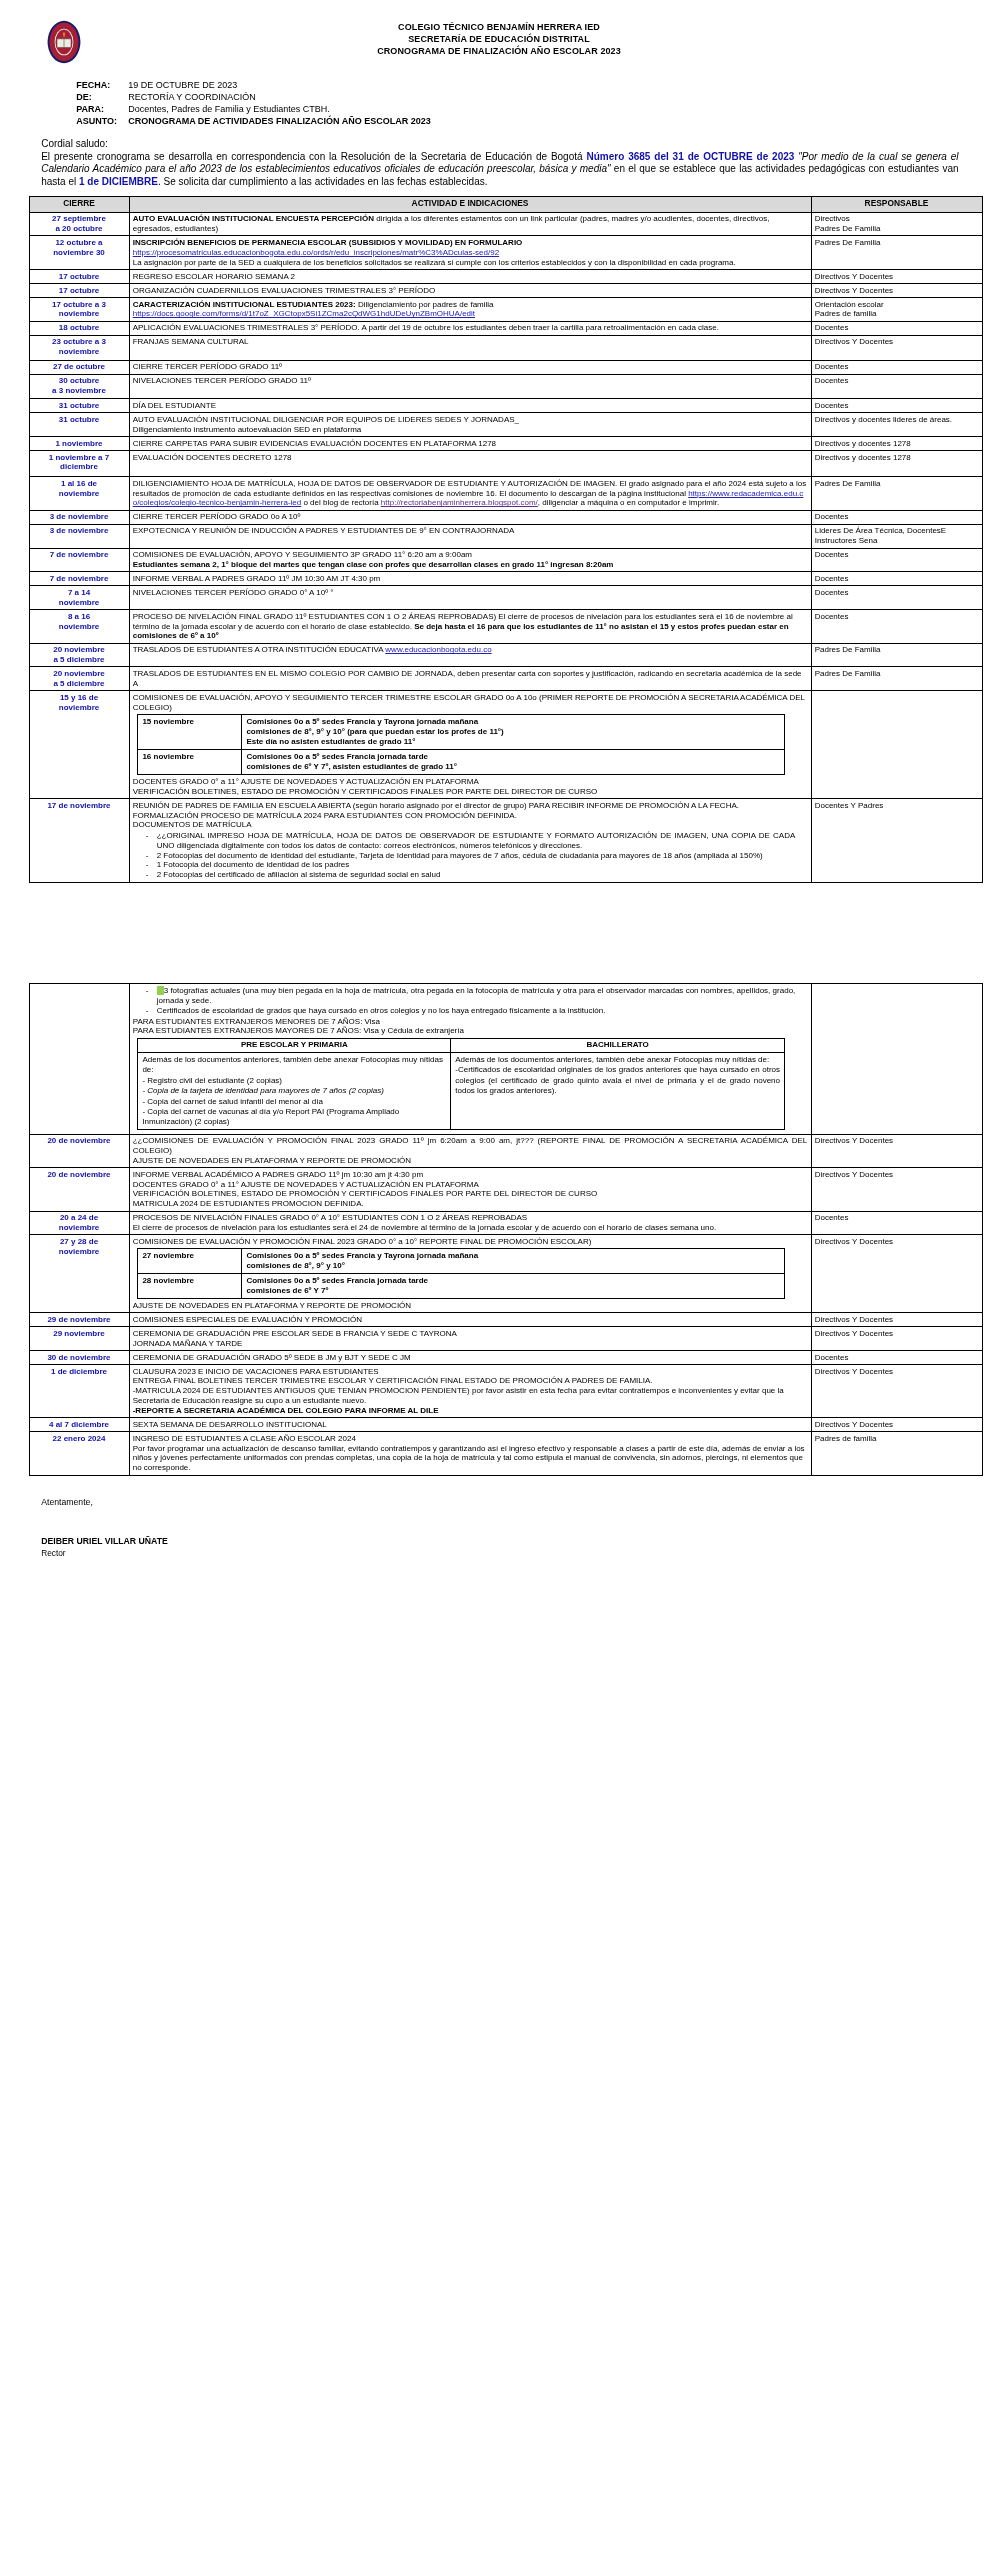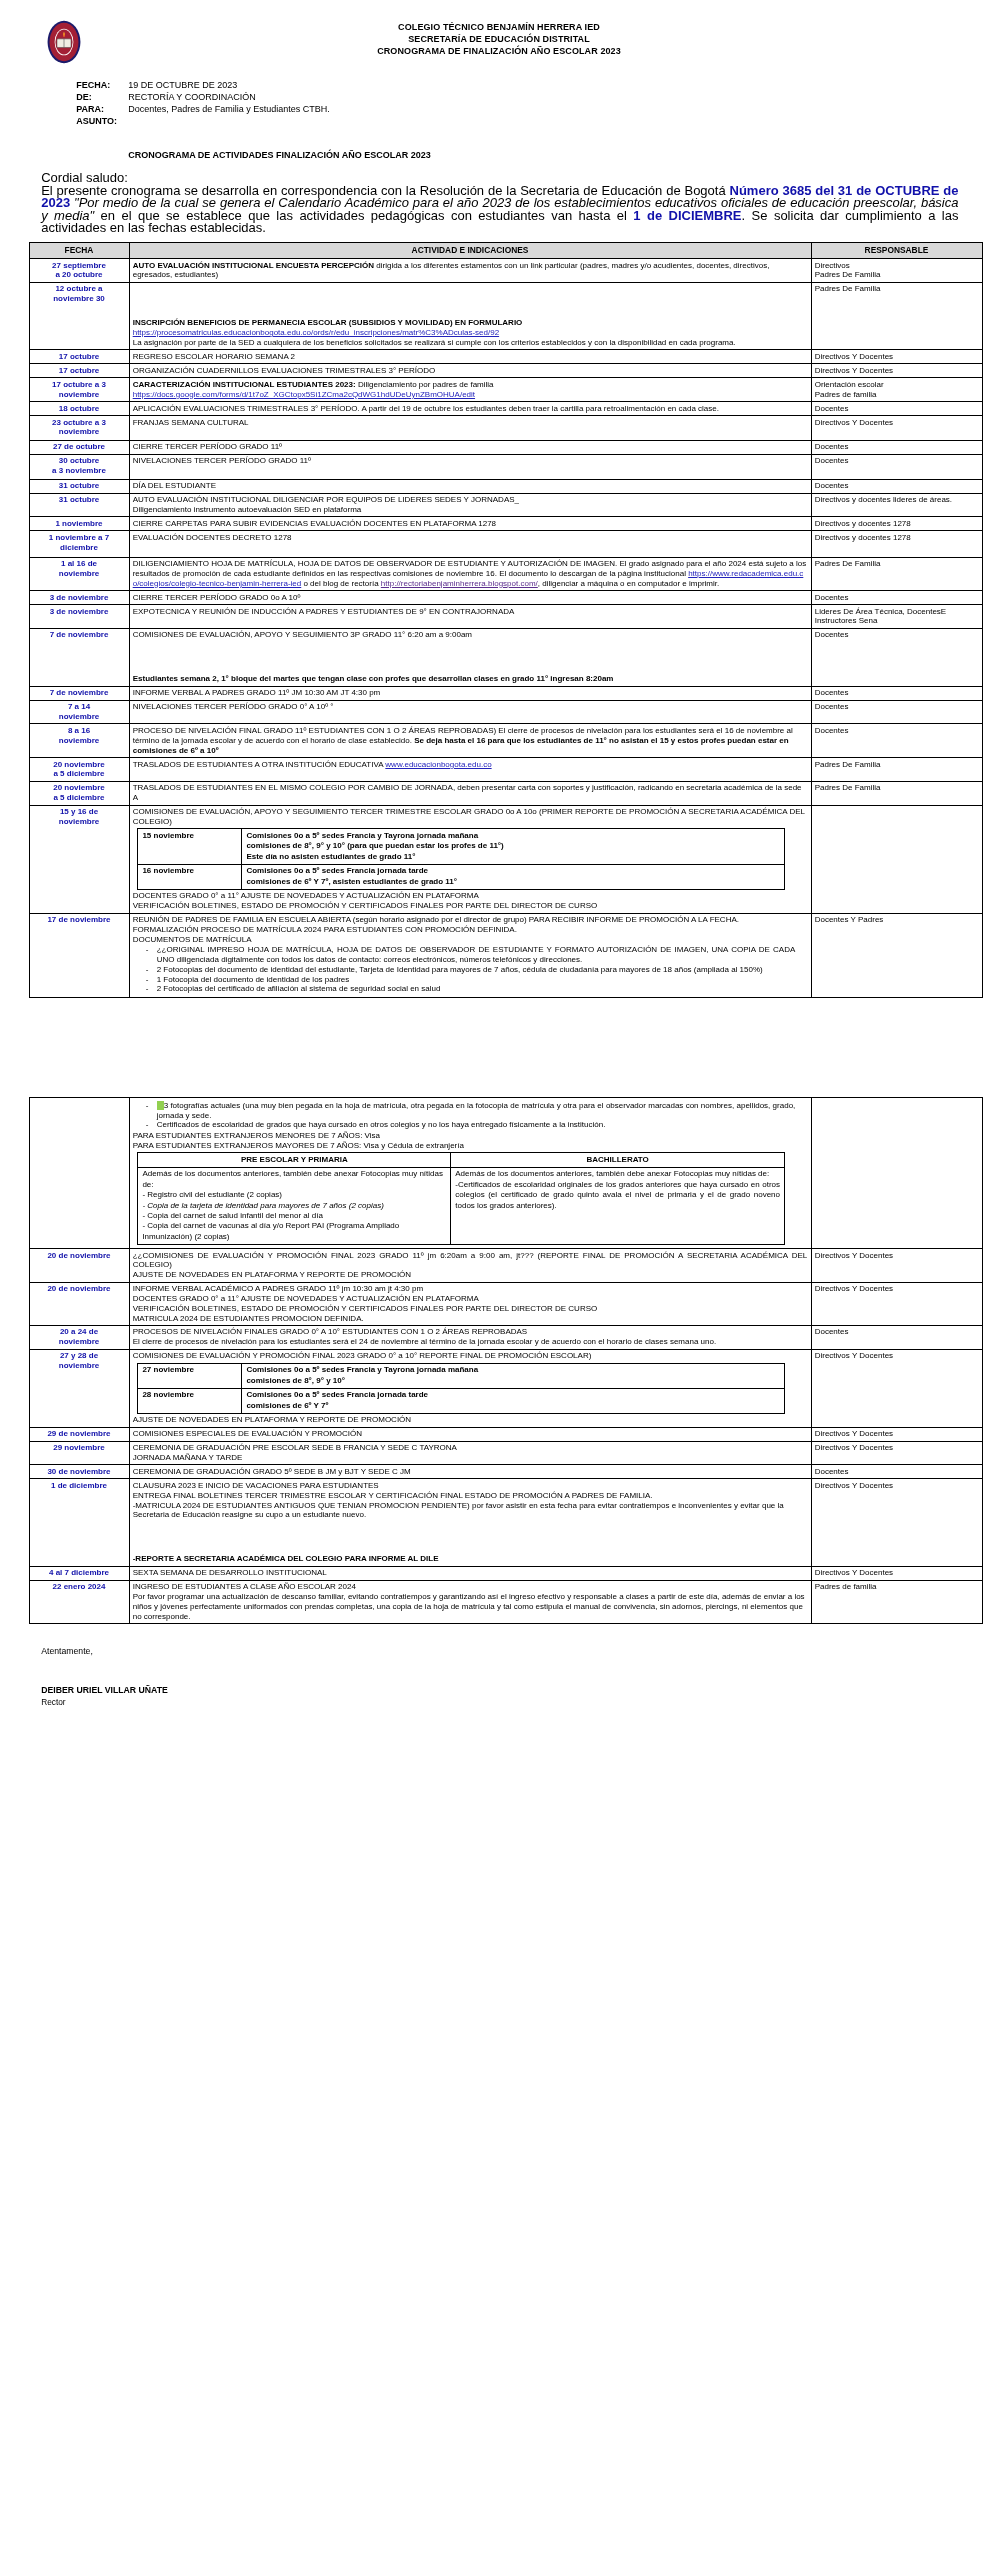--- a/index.html
+++ b/index.html
@@ -29,21 +29,21 @@
   }
 
   
   .meta{margin:4.7px 0 0 12.7px; font-size:9px; line-height:12px;}
   .meta-row{display:flex;padding-left:35px;}
   .meta-k{font-weight:bold; width:52px; flex:0 0 52px;}
   .meta-v{flex:1;}
   .meta-v.b{font-weight:bold;}
 
   
-  .intro{margin:11px 0 8px 12.7px; font-size:13px; line-height:12.3px; text-align:justify; padding-right:11px;}
+  .intro{margin:11px 0 8px 12.7px; font-size:10px; line-height:12.3px; text-align:justify; padding-right:11px;}
   .intro p{margin:0 0 0.8px 0;}
   .blue-b{color:#1111aa; font-weight:bold;}
   .ital{font-style:italic;}
 
   
   table.sched{
     border-collapse:collapse;
     width:952px;
     margin:4.7px 0 0 0;
     table-layout:fixed;
@@ -68,21 +68,21 @@
 
   td.fecha{
     text-align:center;
     color:#1111aa;
     font-weight:bold;
     vertical-align:middle;
   }
   td.act{text-align:left;}
   td.resp{text-align:left;}
 
-  .b{font-weight:bold;margin-top:34px;}
+  .b{font-weight:bold;}
   a.lnk{color:#2222bb; text-decoration:underline; word-break:break-all;}
   a.lnk.purple{color:#5b2d8e;}
   .just{text-align:justify;}
 
   
   table.sub{
     border-collapse:collapse;
     width:96%;
     margin:1.6px 0 1.6px 4.7px;
     table-layout:fixed;
@@ -166,21 +166,21 @@
   </div>
 
   <table class="sched">
     <colgroup>
         <col class="c-fecha">
         <col class="c-act">
         <col class="c-resp">
       </colgroup>
     <thead>
       <tr>
-        <th>FECHA</th>
+        <th>CIERRE</th>
         <th>ACTIVIDAD E INDICACIONES</th>
         <th>RESPONSABLE</th>
       </tr>
     </thead>
     <tbody>
 
       <tr>
         <td class="fecha" style="white-space:pre-line">27 septiembre
 a 20 octubre</td>
         <td class="act">

